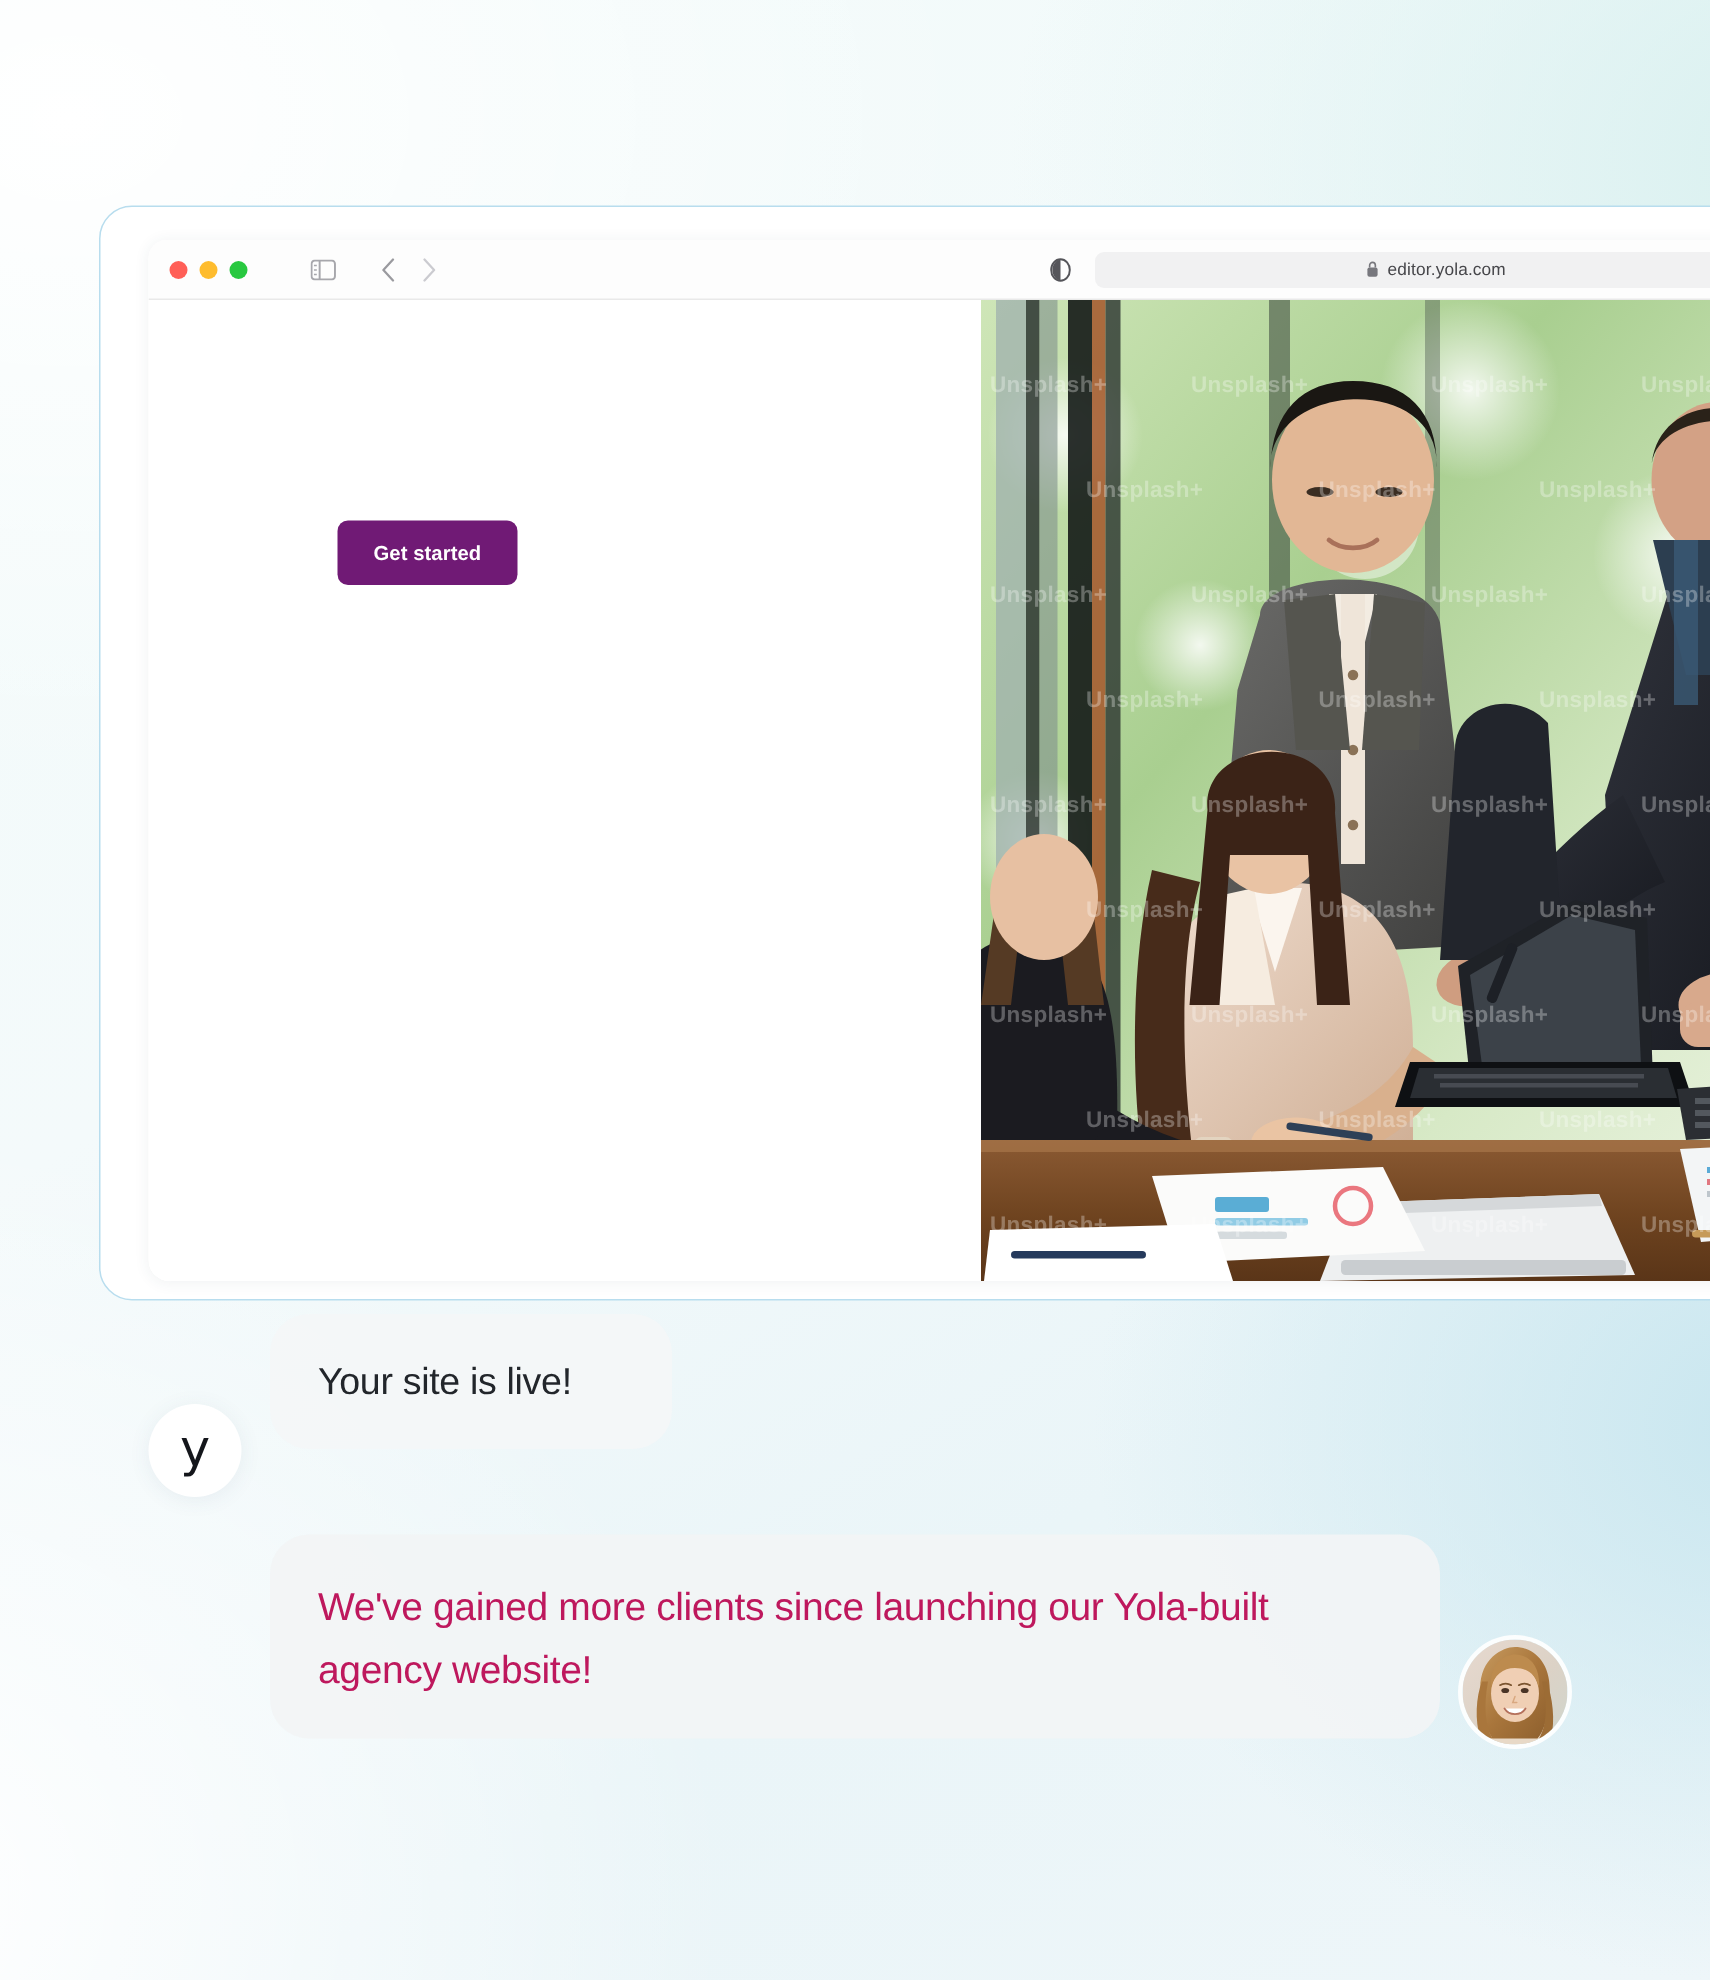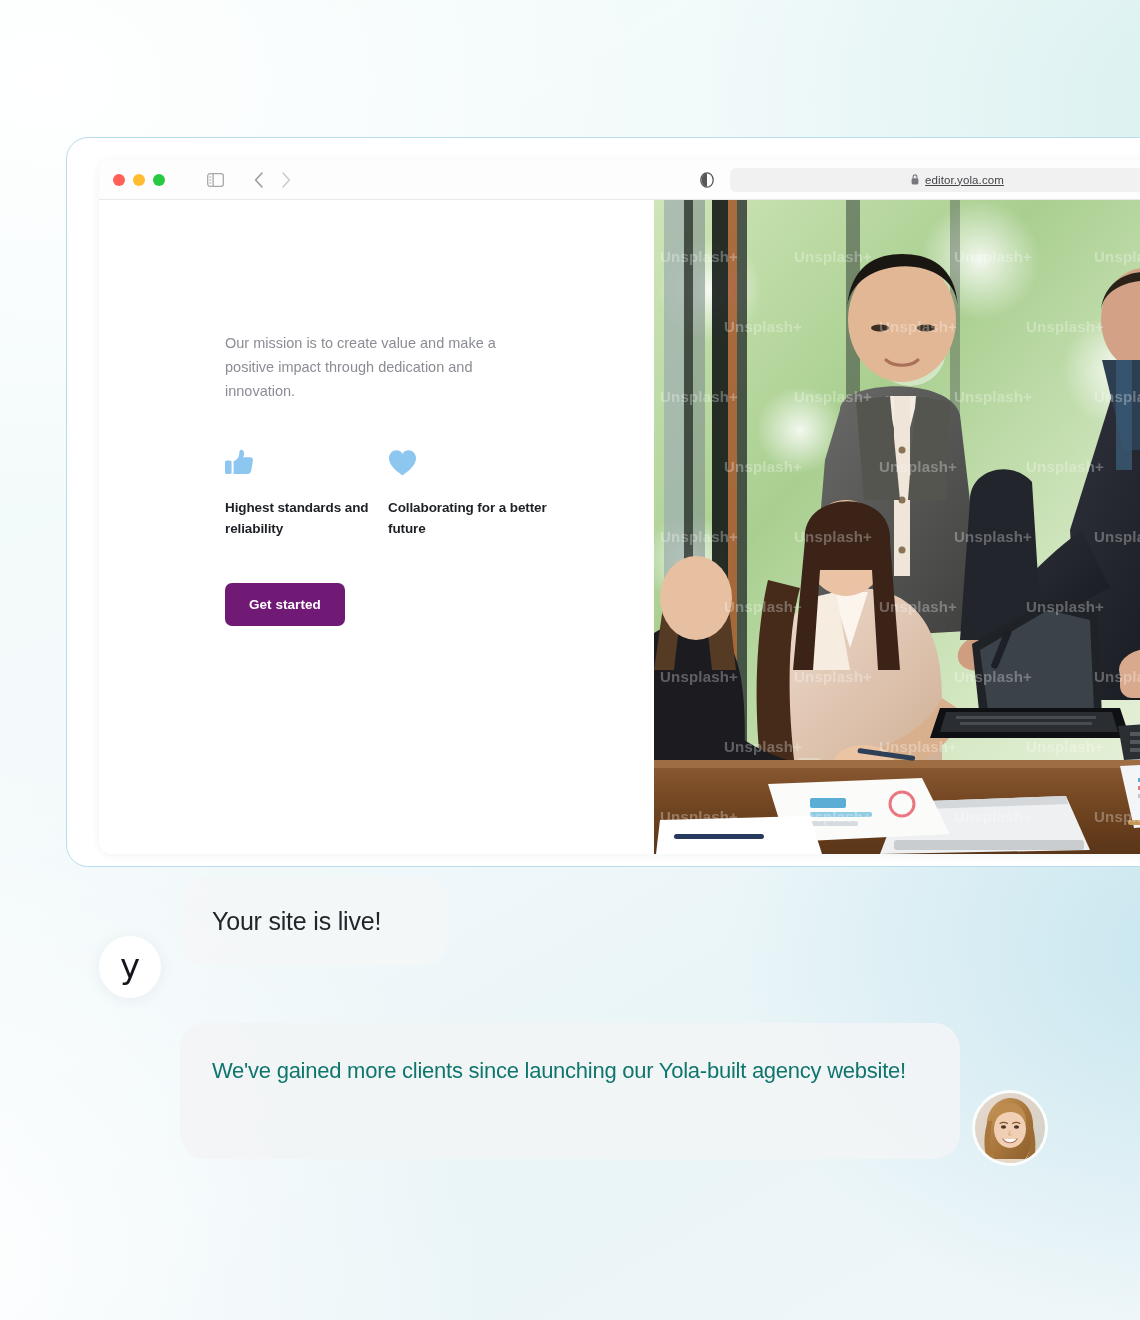--- a/index.html
+++ b/index.html
@@ -92,21 +92,20 @@
     display: flex;
     align-items: center;
     justify-content: center;
     gap: 6px;
     position: relative;
   }
   #url-text {
     font-size: 11.5px;
     color: #46464a;
     letter-spacing: 0.1px;
-    text-decoration: underline;
   }
 
   
   #site-viewport {
     position: relative;
     height: 654px;
     background: #ffffff;
     display: flex;
   }
 
@@ -232,23 +231,23 @@
     position: absolute;
     left: 180px;
     top: 1023px;
     width: 780px;
     height: 136px;
     background: rgba(242,244,245,0.93);
     border-radius: 26px;
     padding: 27px 32px 0 32px;
   }
   #bubble-two-text {
-    font-size: 22px;
+    font-size: 26px;
     line-height: 42px;
-    color: #0f766e;
+    color: #be185d;
     letter-spacing: -0.25px;
   }
 
   #client-avatar {
     position: absolute;
     left: 975px;
     top: 1093px;
     width: 70px;
     height: 70px;
     border-radius: 50%;
@@ -310,47 +309,21 @@
           </svg>
         </span>
         <span id="url-text">editor.yola.com</span>
 
       </div>
     </div>
 
     <div id="site-viewport">
 
       <div id="hero-left">
-        <p id="hero-subtitle">Our mission is to create value and make a positive impact through dedication and innovation.</p>
-
-        <div id="hero-features">
-
-          <div class="feature">
-            <span class="feature-icon">
-              <svg width="29" height="28" viewBox="0 0 29 28" fill="none">
-                <rect x="0" y="11.5" width="6.6" height="13.5" rx="1.6" fill="#8dc6ef"></rect>
-                <path d="M8.6 25V12.2C8.6 12.2 11.2 11.4 12.9 9.1C14.3 7.2 14.4 4.3 14.4 2.6
-                         C14.4 1.2 15.5 0.4 16.7 0.7C18.1 1.05 19.1 2.3 19.1 4.1
-                         C19.1 6.1 18.3 8.3 18.3 8.3H25.1C26.9 8.3 28.2 9.8 27.9 11.5
-                         L26.3 21.6C26.05 23.55 24.5 25 22.6 25H8.6Z" fill="#8dc6ef"></path>
-              </svg>
-            </span>
-            <div class="feature-label">Highest standards and reliability</div>
-          </div>
-
-          <div class="feature">
-            <span class="feature-icon">
-              <svg width="29" height="27" viewBox="0 0 29 27" fill="none">
-                <path d="M14.5 26.2S1 18.2 1 9.2C1 4.7 4.4 1.3 8.6 1.3C11.2 1.3 13.4 2.7 14.5 4.9
-                         C15.6 2.7 17.8 1.3 20.4 1.3C24.6 1.3 28 4.7 28 9.2C28 18.2 14.5 26.2 14.5 26.2Z" fill="#8dc6ef"></path>
-              </svg>
-            </span>
-            <div class="feature-label">Collaborating for a better future</div>
-          </div>
-        </div>
+
 
         <button id="cta-button">Get started</button>
       </div>
 
       <div id="hero-photo">
         <svg viewBox="0 0 553 654" preserveAspectRatio="xMidYMid slice">
           <defs>
             <linearGradient id="bokeh" x1="0" y1="0" x2="1" y2="1">
               <stop offset="0%" stop-color="#cfe6b8"></stop>
               <stop offset="35%" stop-color="#a9cf90"></stop>

